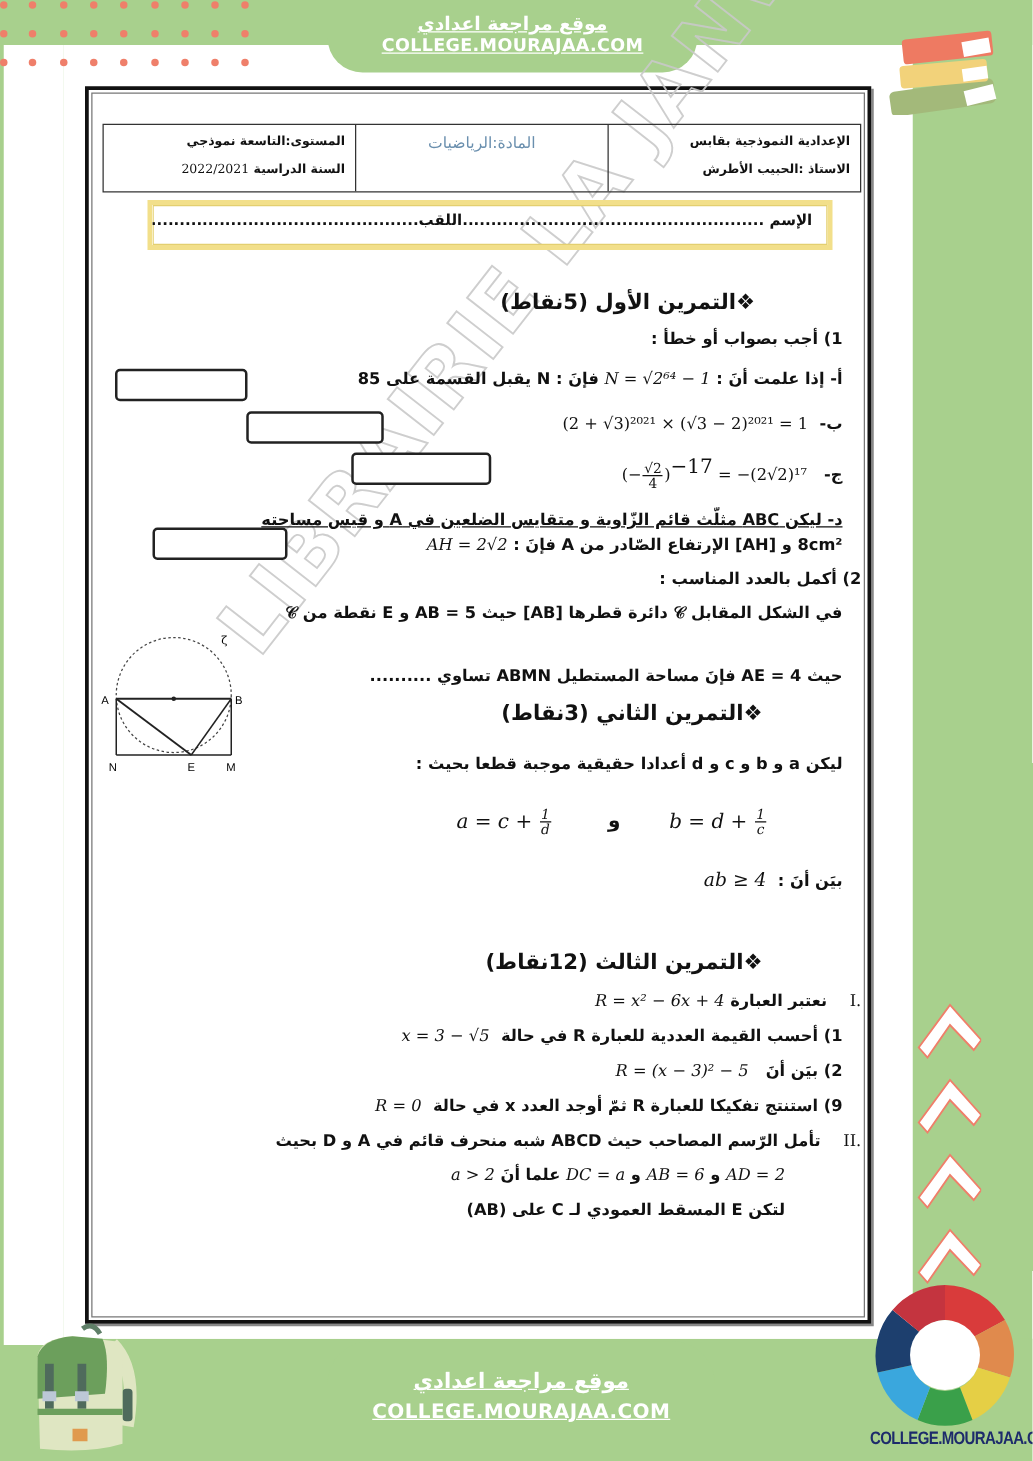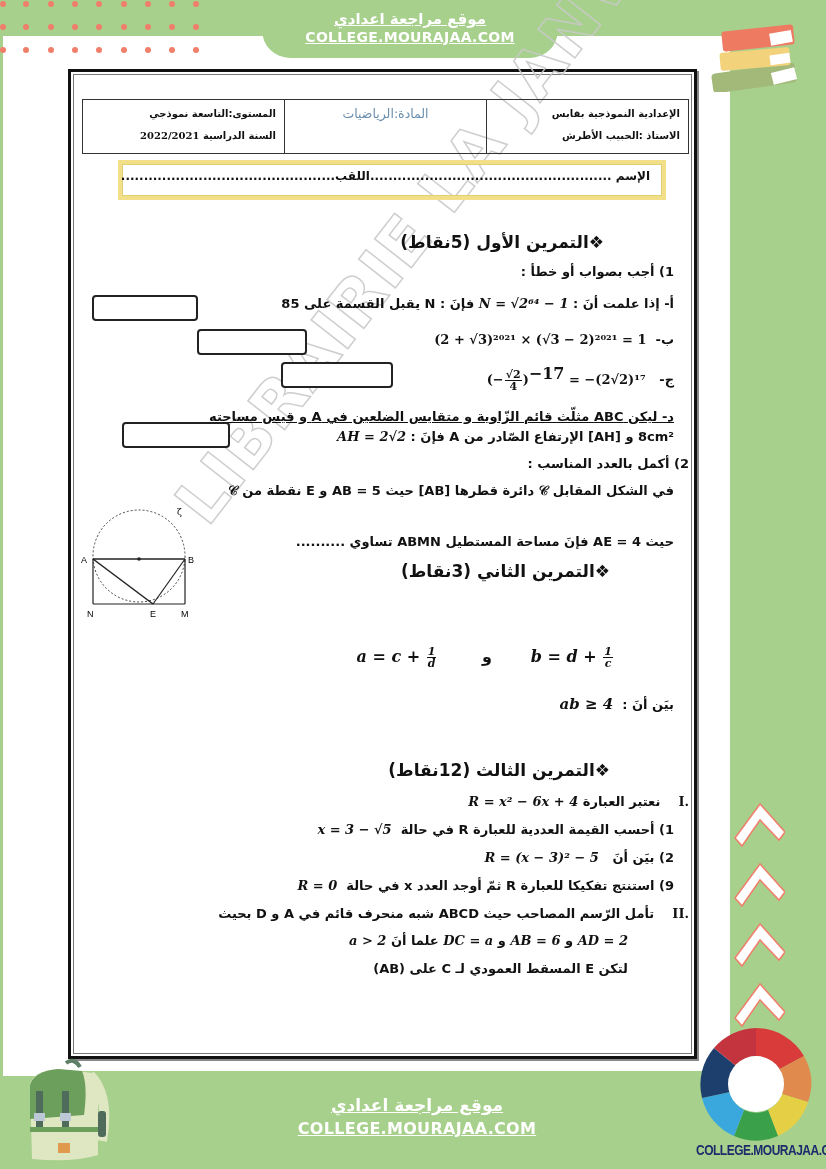--- a/index.html
+++ b/index.html
@@ -68,21 +68,21 @@
   .hcell.left { text-align: right; }
 
   .name-box {
     position: absolute; left: 47px; top: 88px; width: 548px; height: 40px;
     border: 4px solid #f2df8a; box-shadow: 0 0 0 1px #e3cf70 inset;
     direction: rtl; padding: 5px 12px; font-family: "DejaVu Sans", sans-serif; font-weight: bold; font-size: 12px;
     white-space: nowrap; overflow: hidden;
   }
   .line { position: absolute; right: 20px; font-family: "DejaVu Sans", sans-serif; font-weight: bold; font-size: 13px; white-space: nowrap; direction: rtl; }
   .title { font-size: 17px; }
-  .math { font-family: "DejaVu Serif", serif; font-weight: bold; font-style: normal; direction: ltr; unicode-bidi: embed; }
+  .math { font-family: "DejaVu Serif", serif; font-weight: normal; font-style: normal; direction: ltr; unicode-bidi: embed; }
   .mi { font-style: italic; }
   sup { font-size: 16px; }
   .answer-box { position: absolute; height: 26px; border: 2px solid #222; border-radius: 4px; background: #fff; }
 
   .frac { display: inline-block; vertical-align: middle; text-align: center; font-size: 11px; line-height: 11px; margin: 0 1px; }
   .frac .num { display: block; border-bottom: 1px solid #111; padding: 0 1px; }
   .frac .den { display: block; }
 
   .figure { position: absolute; left: 10px; top: 432px; width: 125px; height: 125px; }
 
@@ -217,20 +217,21 @@
     <circle cx="58" cy="55" r="1.8" fill="#222"></circle>
     <text x="0" y="59" font-size="9" font-family="Liberation Sans, sans-serif">A</text>
     <text x="107" y="59" font-size="9" font-family="Liberation Sans, sans-serif">B</text>
     <text x="6" y="113" font-size="9" font-family="Liberation Sans, sans-serif">N</text>
     <text x="69" y="113" font-size="9" font-family="Liberation Sans, sans-serif">E</text>
     <text x="100" y="113" font-size="9" font-family="Liberation Sans, sans-serif">M</text>
     <text x="96" y="11" font-size="9" font-family="DejaVu Serif, serif">ζ</text>
   </svg>
 
   <div class="line title" style="top:489px; right:84px;">❖التمرين الثاني (3نقاط)</div>
+  <div class="line" style="top:532px; right:20px;">ليكن a و b و c و d أعدادا حقيقية موجبة قطعا بحيث :</div>
   <div class="line" style="top:574px; right:80px; font-size:16px;">
     <span class="math mi"><span>b = d +</span> <span class="frac"><span class="num">1</span><span class="den">c</span></span></span>
     &nbsp;&nbsp;&nbsp;&nbsp;&nbsp;&nbsp;<span>و</span>&nbsp;&nbsp;&nbsp;&nbsp;&nbsp;&nbsp;&nbsp;
     <span class="math mi"><span>a = c +</span> <span class="frac"><span class="num">1</span><span class="den">d</span></span></span>
   </div>
   <div class="line" style="top:623px; right:20px;">
     <span>بيَن أنَ :</span>&nbsp;&nbsp;<span class="math mi" style="font-size:15px;">ab ≥ 4</span>
   </div>
 
   <div class="line title" style="top:688px; right:84px;">❖التمرين الثالث (12نقاط)</div>

